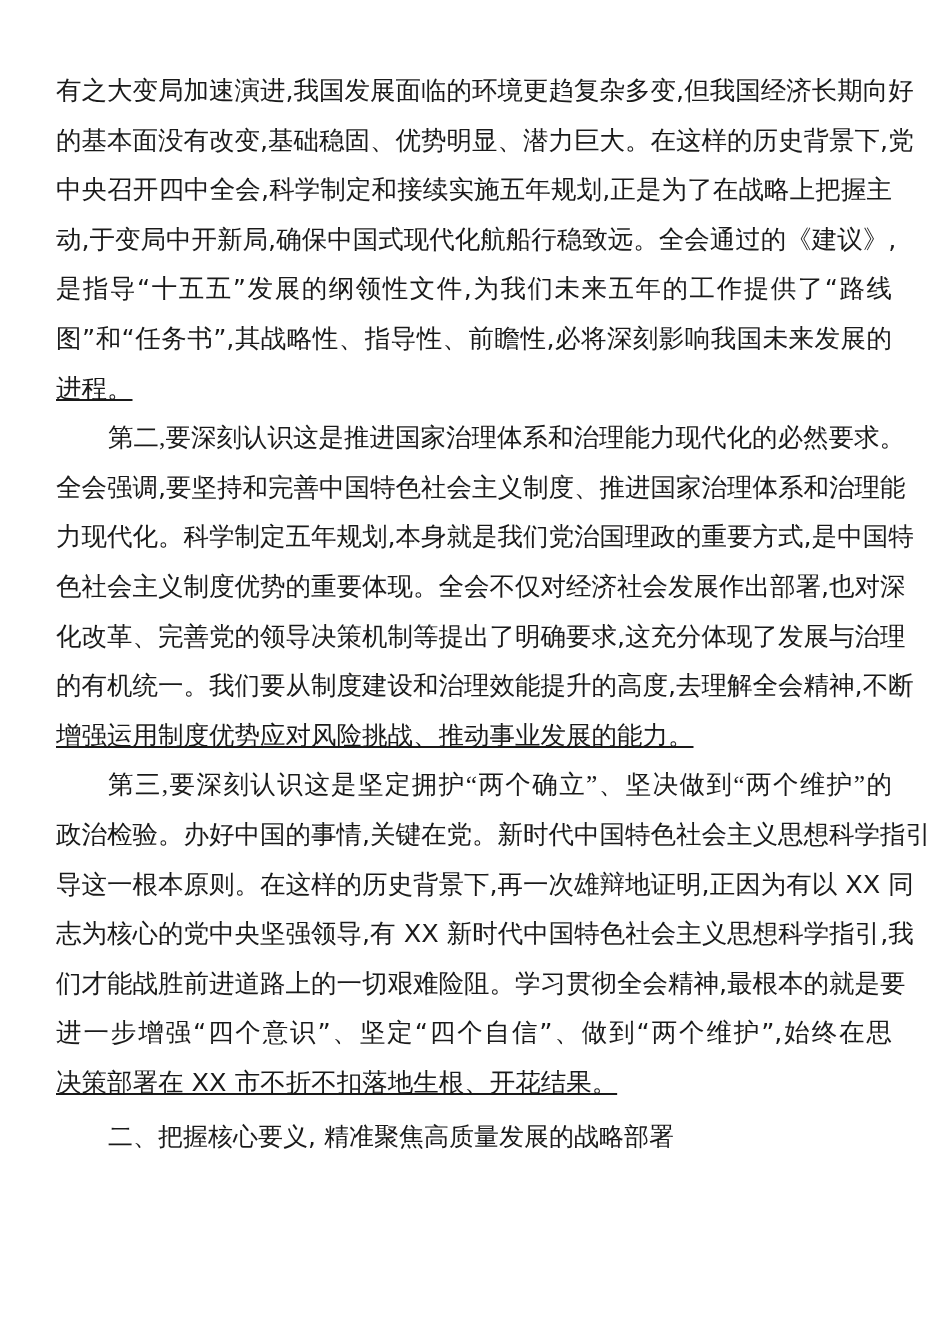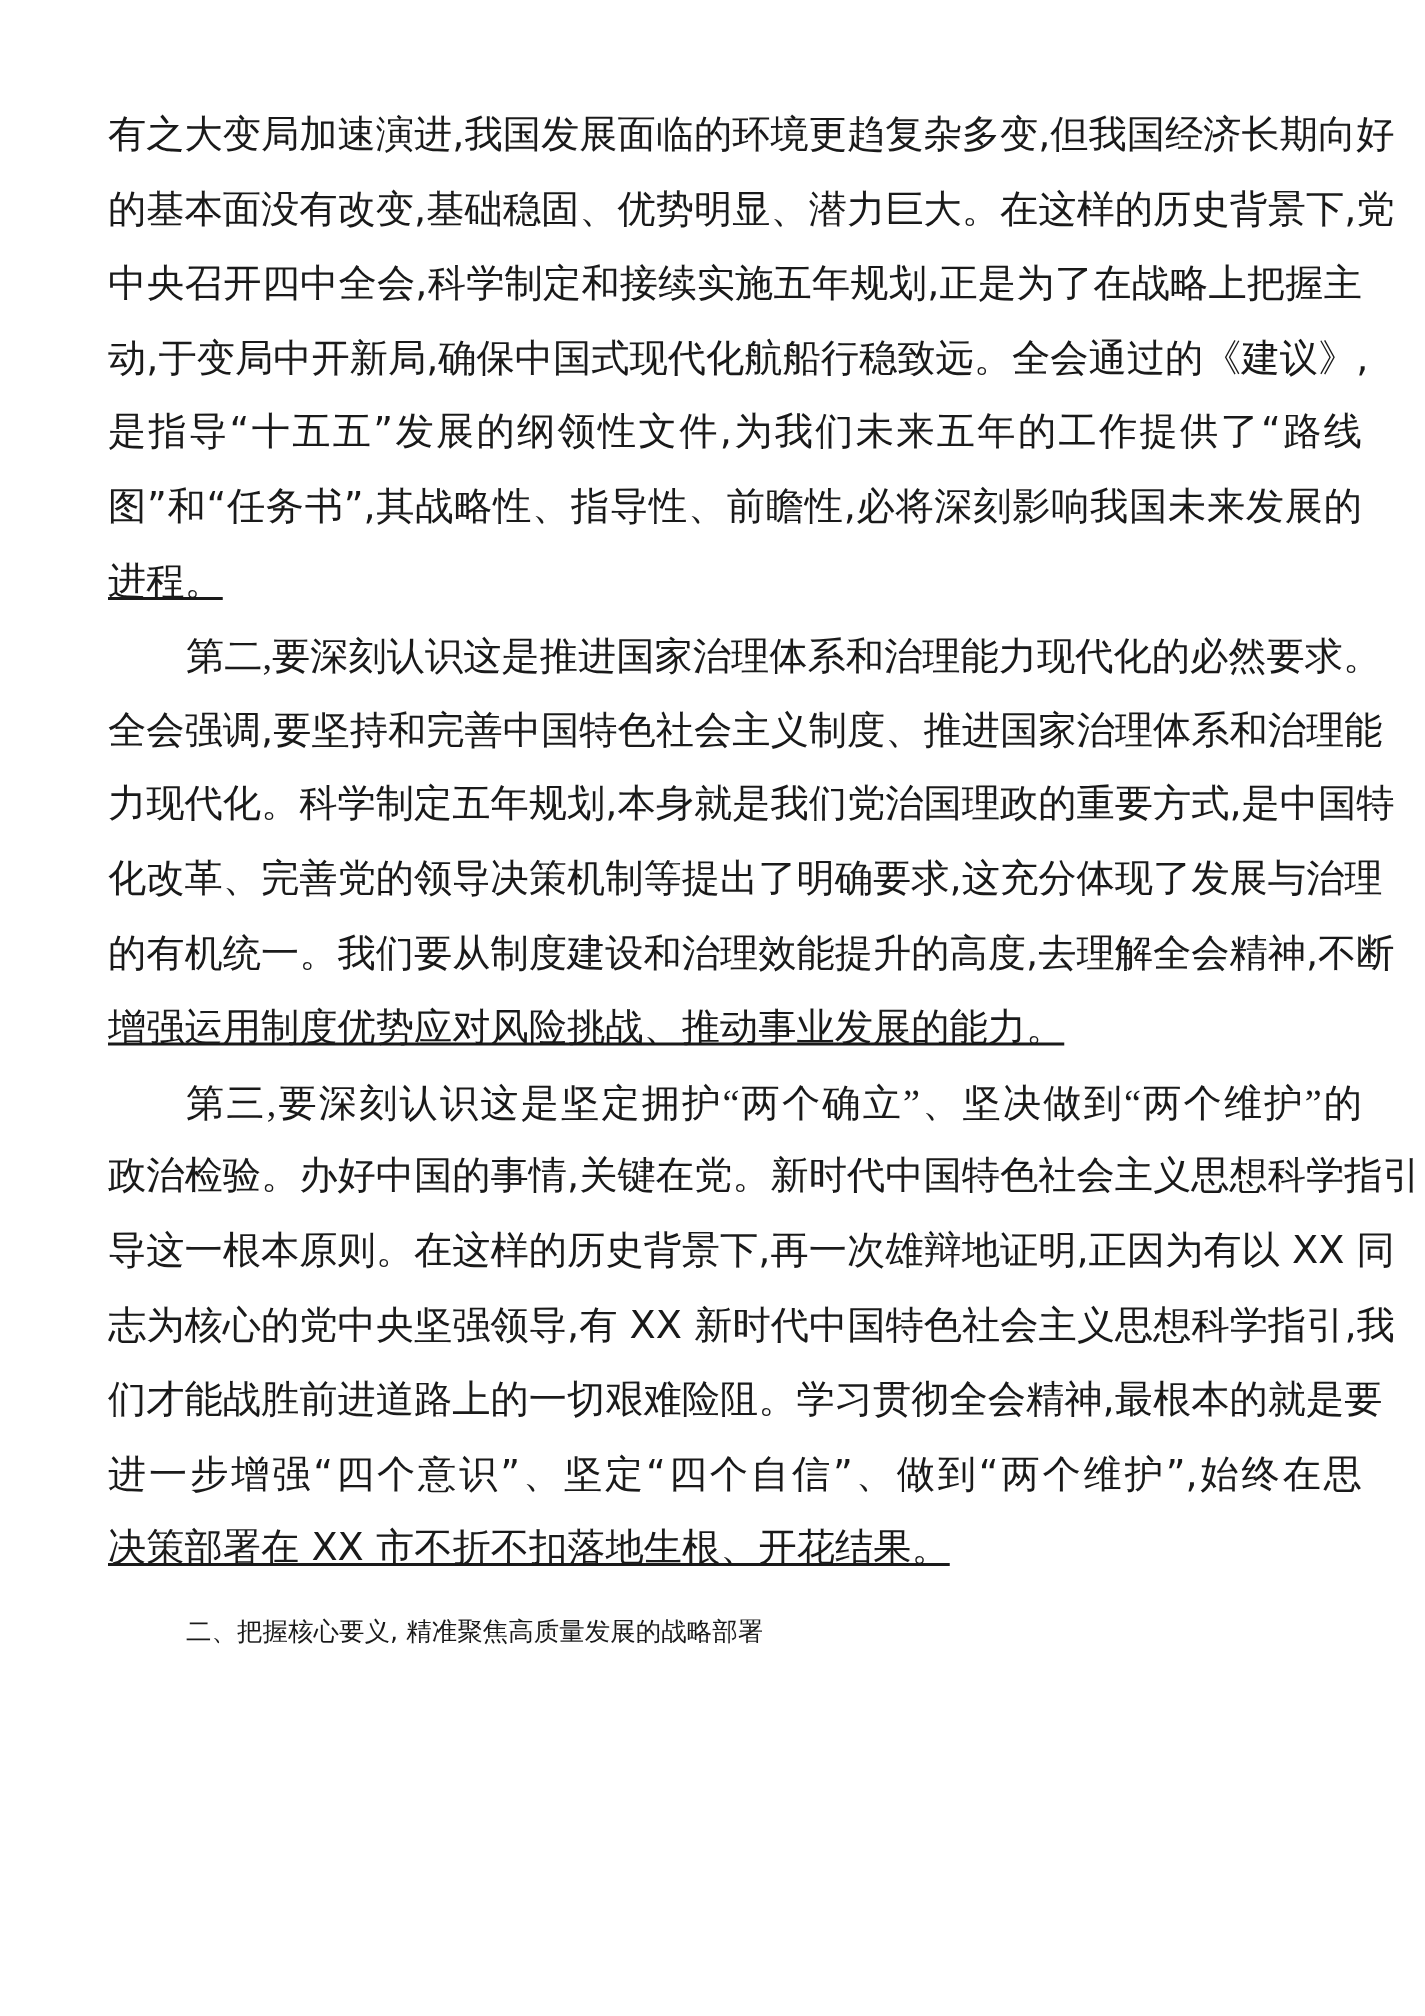--- a/index.html
+++ b/index.html
@@ -10,21 +10,21 @@
     body {
       width: 950px;
       height: 1344px;
       position: relative;
       overflow: hidden;
       font-family: "DejaVu Sans", "Liberation Sans", sans-serif;
       color: #1a1a1a;
     }
     .page {
       position: absolute;
-      left: 72px;
+      left: 56px;
       top: 66px;
       width: 836px;
     }
     .line {
       height: 49.6px;
       line-height: 49.6px;
       font-size: 25.5px;
       white-space: nowrap;
       text-align: justify;
       text-align-last: justify;
@@ -34,21 +34,21 @@
       text-align-last: left;
       text-decoration: underline;
     }
     .line.indent {
       padding-left: 52px;
       font-family: Liberation Serif, serif;
     }
     .heading {
       height: 52px;
       line-height: 52px;
-      font-size: 17px;
+      font-size: 25px;
       white-space: nowrap;
       padding-left: 52px;
       margin-top: 4px;
       text-align-last: left;
     }
   </style>
 </head>
 <body>
 
 <div class="page">
@@ -60,20 +60,21 @@
     <div class="line">动,于变局中开新局,确保中国式现代化航船行稳致远。全会通过的《建议》,</div>
     <div class="line">是指导“十五五”发展的纲领性文件,为我们未来五年的工作提供了“路线</div>
     <div class="line">图”和“任务书”,其战略性、指导性、前瞻性,必将深刻影响我国未来发展的</div>
     <div class="line last">进程。</div>
   </div>
 
   <div>
     <div class="line indent">第二,要深刻认识这是推进国家治理体系和治理能力现代化的必然要求。</div>
     <div class="line">全会强调,要坚持和完善中国特色社会主义制度、推进国家治理体系和治理能</div>
     <div class="line">力现代化。科学制定五年规划,本身就是我们党治国理政的重要方式,是中国特</div>
+    <div class="line">色社会主义制度优势的重要体现。全会不仅对经济社会发展作出部署,也对深</div>
     <div class="line">化改革、完善党的领导决策机制等提出了明确要求,这充分体现了发展与治理</div>
     <div class="line">的有机统一。我们要从制度建设和治理效能提升的高度,去理解全会精神,不断</div>
     <div class="line last">增强运用制度优势应对风险挑战、推动事业发展的能力。</div>
   </div>
 
   <div>
     <div class="line indent">第三,要深刻认识这是坚定拥护“两个确立”、坚决做到“两个维护”的</div>
     <div class="line">政治检验。办好中国的事情,关键在党。新时代中国特色社会主义思想科学指引</div>
     <div class="line">导这一根本原则。在这样的历史背景下,再一次雄辩地证明,正因为有以 XX 同</div>
     <div class="line">志为核心的党中央坚强领导,有 XX 新时代中国特色社会主义思想科学指引,我</div>

